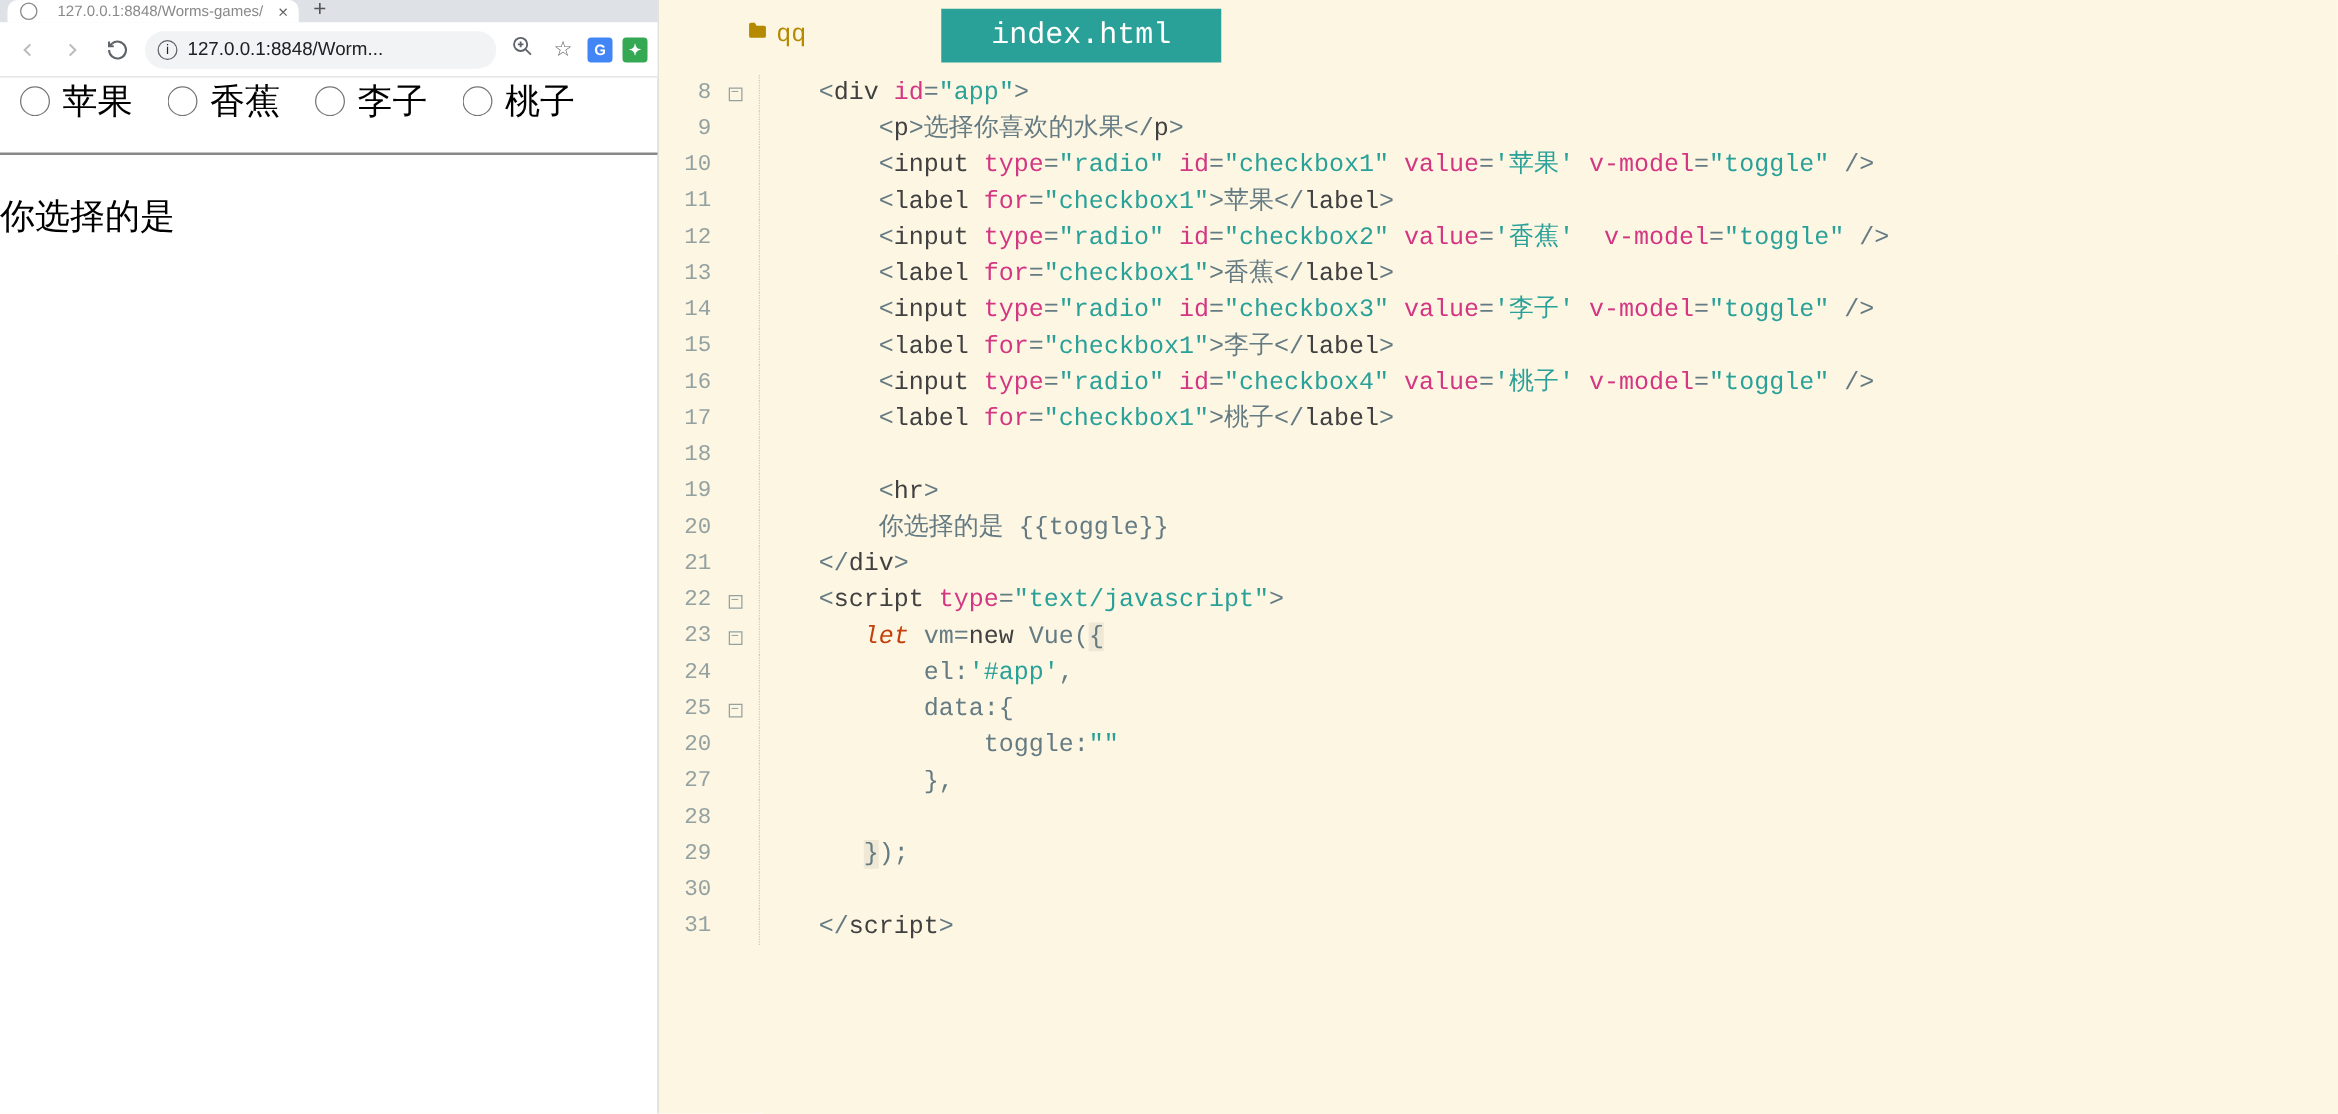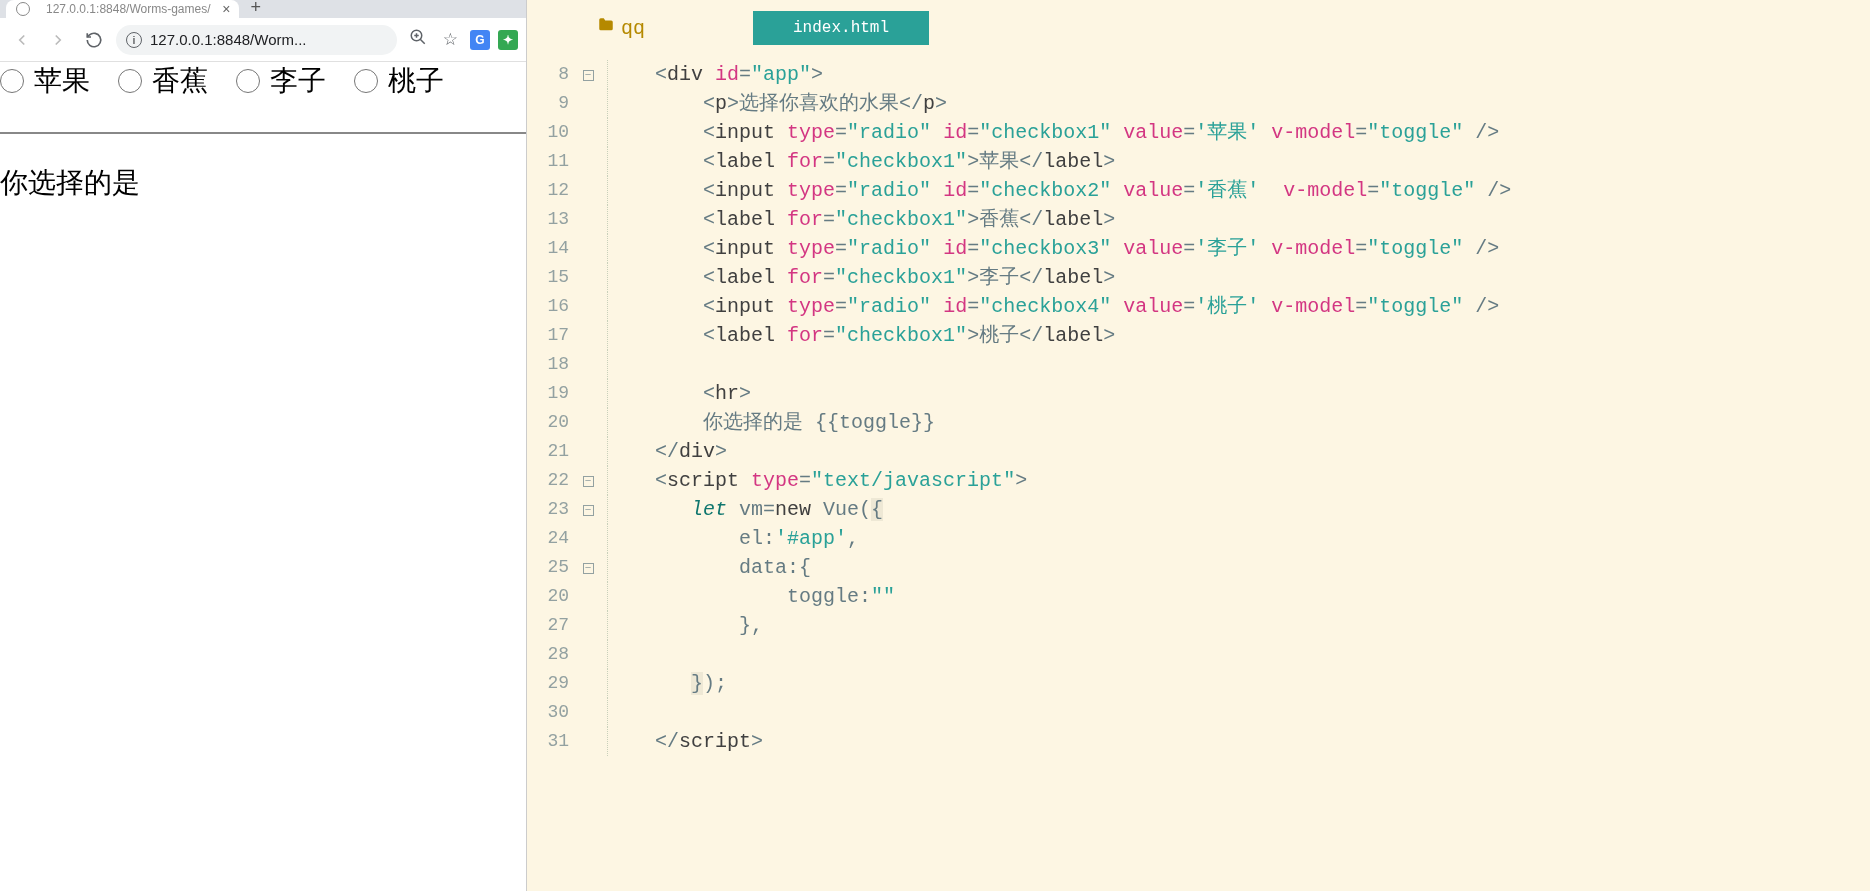--- a/index.html
+++ b/index.html
@@ -126,21 +126,22 @@
       padding: 0;
       font-size: 28px;
       color: #000;
       font-family: "Microsoft YaHei", sans-serif;
     }
     .page-content p { margin: 30px 0 30px 0; }
     .options-row {
       display: flex;
       gap: 28px;
       align-items: center;
-      margin-bottom: 32px;
+      margin-bottom: 22px;
+      padding-left: 16px;
     }
     .opt { display: flex; align-items: center; gap: 10px; }
     .opt input[type=radio] {
       width: 24px; height: 24px;
       accent-color: #000;
     }
     .page-content hr { border: none; border-top: 2px solid #888; margin: 8px 0 20px 0; }
     
     
     .editor {
@@ -166,21 +167,21 @@
       gap: 6px;
       font-size: 20px;
       color: #b58900;
       font-weight: 500;
     }
     .folder-icon { color: #b58900; }
     .file-tab {
       background: #2aa198;
       color: #fff;
       padding: 8px 40px;
-      font-size: 16px;
+      font-size: 24px;
       margin-left: 80px;
     }
     .code-area {
       display: flex;
       flex: 1;
       overflow: auto;
     }
     .gutter {
       width: 50px;
       text-align: right;
@@ -214,21 +215,21 @@
       line-height: 29px;
       padding-top: 4px;
       padding-left: 8px;
       color: #657b83;
       position: relative;
     }
     .t-tag { color: #404040; }
     .t-attr { color: #d33682; }
     .t-str { color: #2aa198; }
     .t-txt { color: #657b83; }
-    .t-kw  { color: #0f766e; font-style: italic; }
+    .t-kw  { color: #c2410c; font-style: italic; }
     .t-brace { background: #eee8d5; }
     .ln { display:block; height:29px; position:relative;}
     .ln::before {
       content: "";
       position: absolute;
       left: 0; top: 0; bottom: 0;
       border-left: 1px dotted #c8d0ba;
     }
   </style>
 </head>

